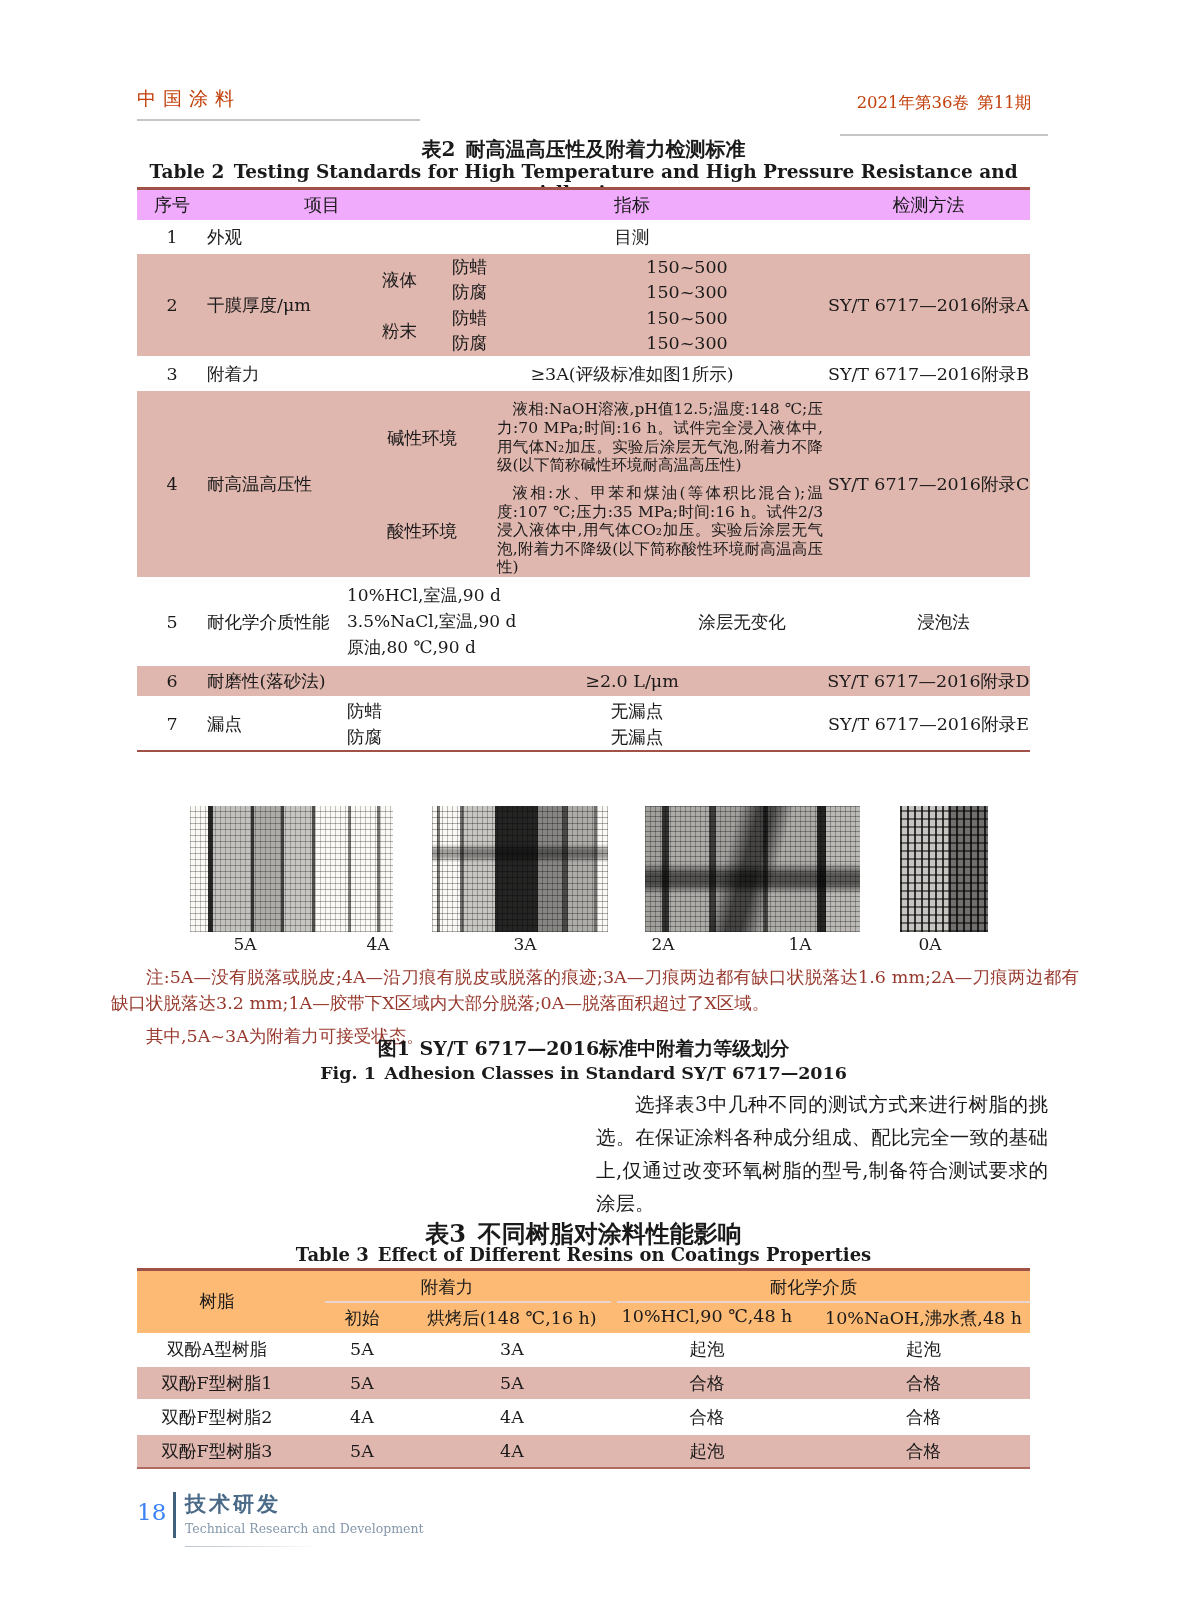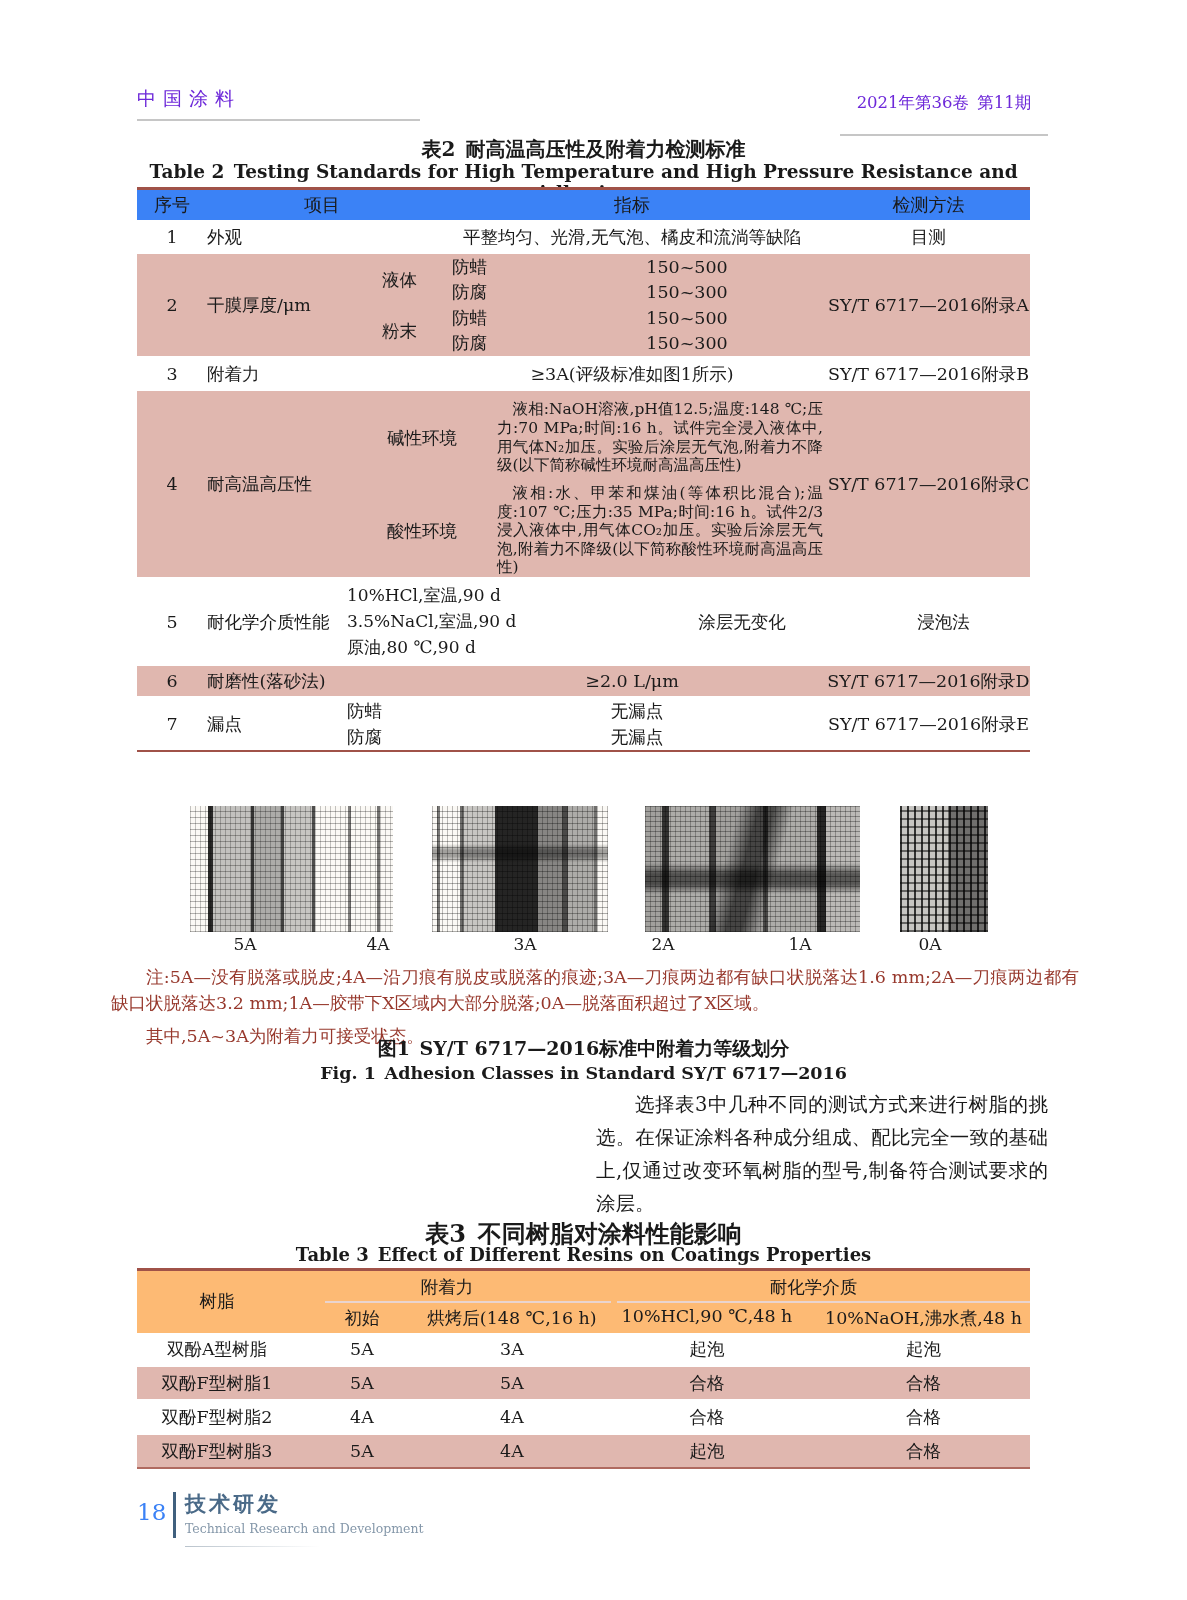--- a/index.html
+++ b/index.html
@@ -2,26 +2,26 @@
 <html><head>
 <meta charset="utf-8">
 <style>
   html,body{margin:0;padding:0;background:#ffffff;}
   .page{position:relative;width:1187px;height:1600px;background:#ffffff;overflow:hidden;
         font-family:"DejaVu Serif","Liberation Serif",serif;color:#1a1a1a;}
   .abs{position:absolute;}
   .c{text-align:center;}
   .l{text-align:left;}
   
-  .hdr{color:#6d28d9;border-bottom:2px solid #c6c6c6;}
+  .hdr{color:#c2410c;border-bottom:2px solid #c6c6c6;}
   
   .t2{position:absolute;left:137px;top:187px;width:893px;border-top:3px solid #a05248;border-bottom:2px solid #a05248;font-size:17.5px;}
   .t2row{display:grid;align-items:center;}
   .t2row + .t2row{border-top:2px solid #ffffff;}
-  .hdrrow{background:#3b82f6;height:30px;grid-template-columns:70px 230px 390px 203px;font-size:18px;}
+  .hdrrow{background:#f0abfc;height:30px;grid-template-columns:70px 230px 390px 203px;font-size:18px;}
   .pink{background:#e0b7af;}
   .r-simple{height:30px;grid-template-columns:70px 230px 390px 203px;}
   .r3h{height:31px;}
   .r2{height:102px;grid-template-columns:70px 140px 105px 95px 280px 203px;}
   .r4{height:186px;grid-template-columns:70px 140px 480px 203px;}
   .r5{height:85px;grid-template-columns:70px 140px 280px 230px 173px;}
   .r7{height:52px;grid-template-columns:70px 140px 100px 380px 203px;}
   .stack{display:flex;flex-direction:column;justify-content:space-around;height:100%;}
   .envsec{display:grid;grid-template-columns:150px 330px;align-items:center;height:93px;}
   .envtext{font-size:15.5px;line-height:18.6px;text-align:justify;text-indent:1em;padding-right:4px;}
@@ -89,21 +89,20 @@
     <div class="t2row hdrrow">
       <div class="c">序号</div>
       <div class="c">项目</div>
       <div class="c">指标</div>
       <div class="c">检测方法</div>
     </div>
 
     <div class="t2row r-simple">
       <div class="c">1</div>
       <div class="l">外观</div>
-      <div class="c">平整均匀、光滑,无气泡、橘皮和流淌等缺陷</div>
       <div class="c">目测</div>
     </div>
 
     <div class="t2row r2 pink">
       <div class="c">2</div>
       <div class="l">干膜厚度/μm</div>
       <div class="stack c">
         <div>液体</div>
         <div>粉末</div>
       </div>

